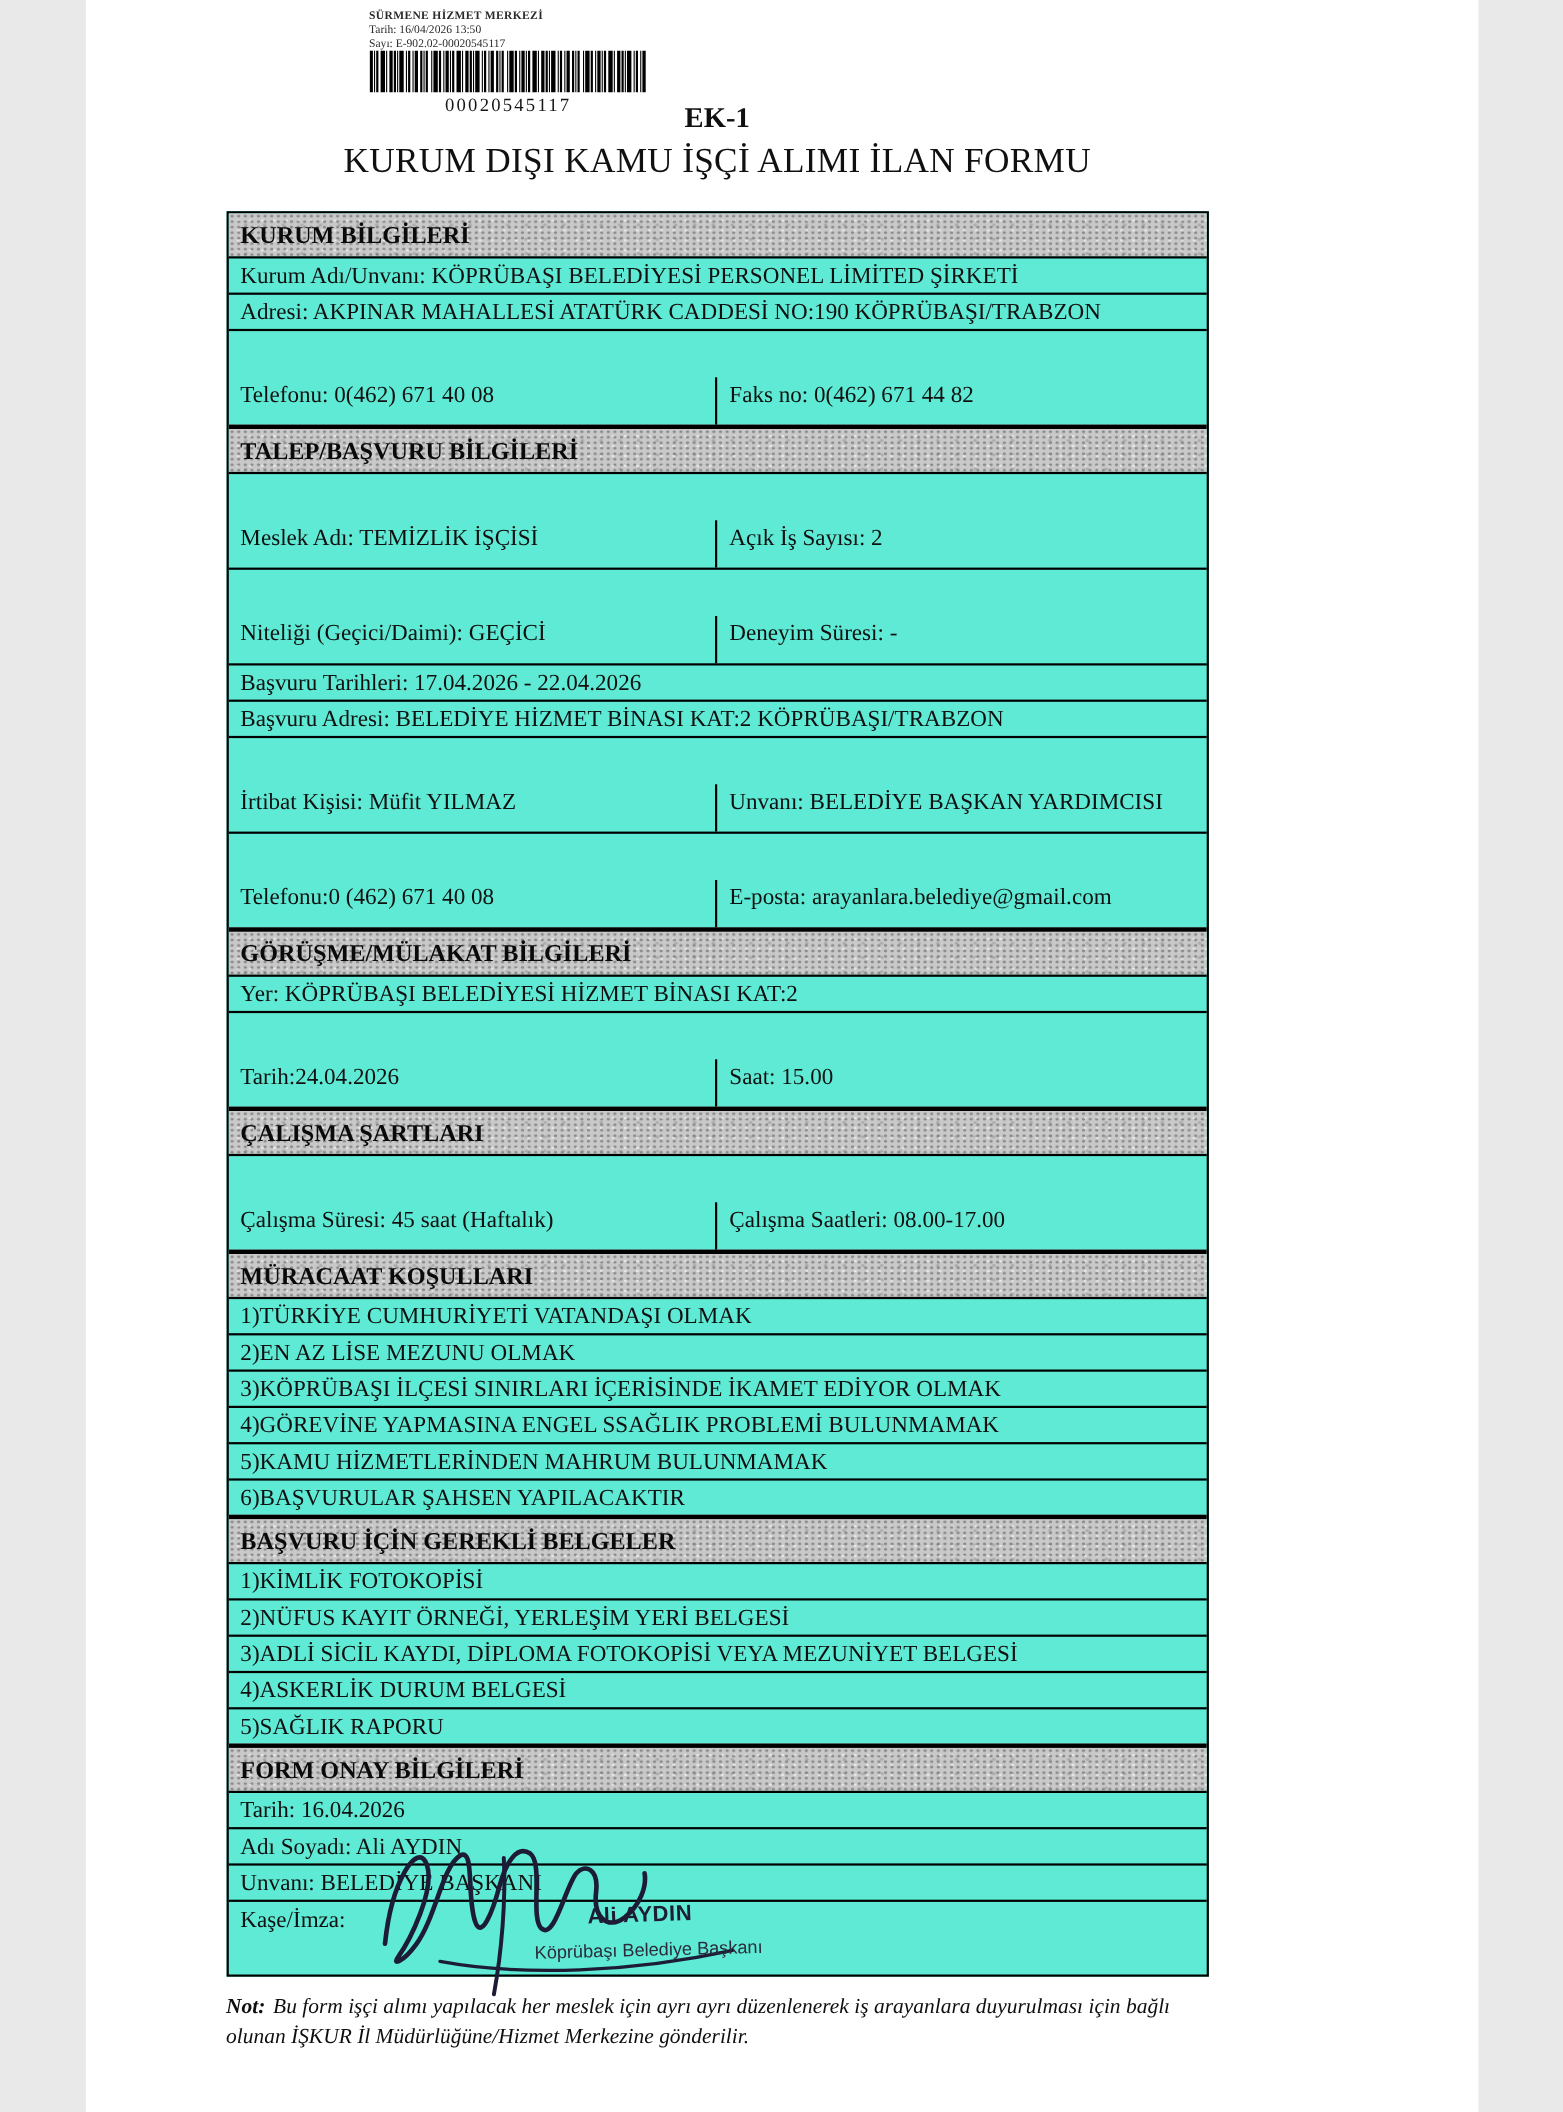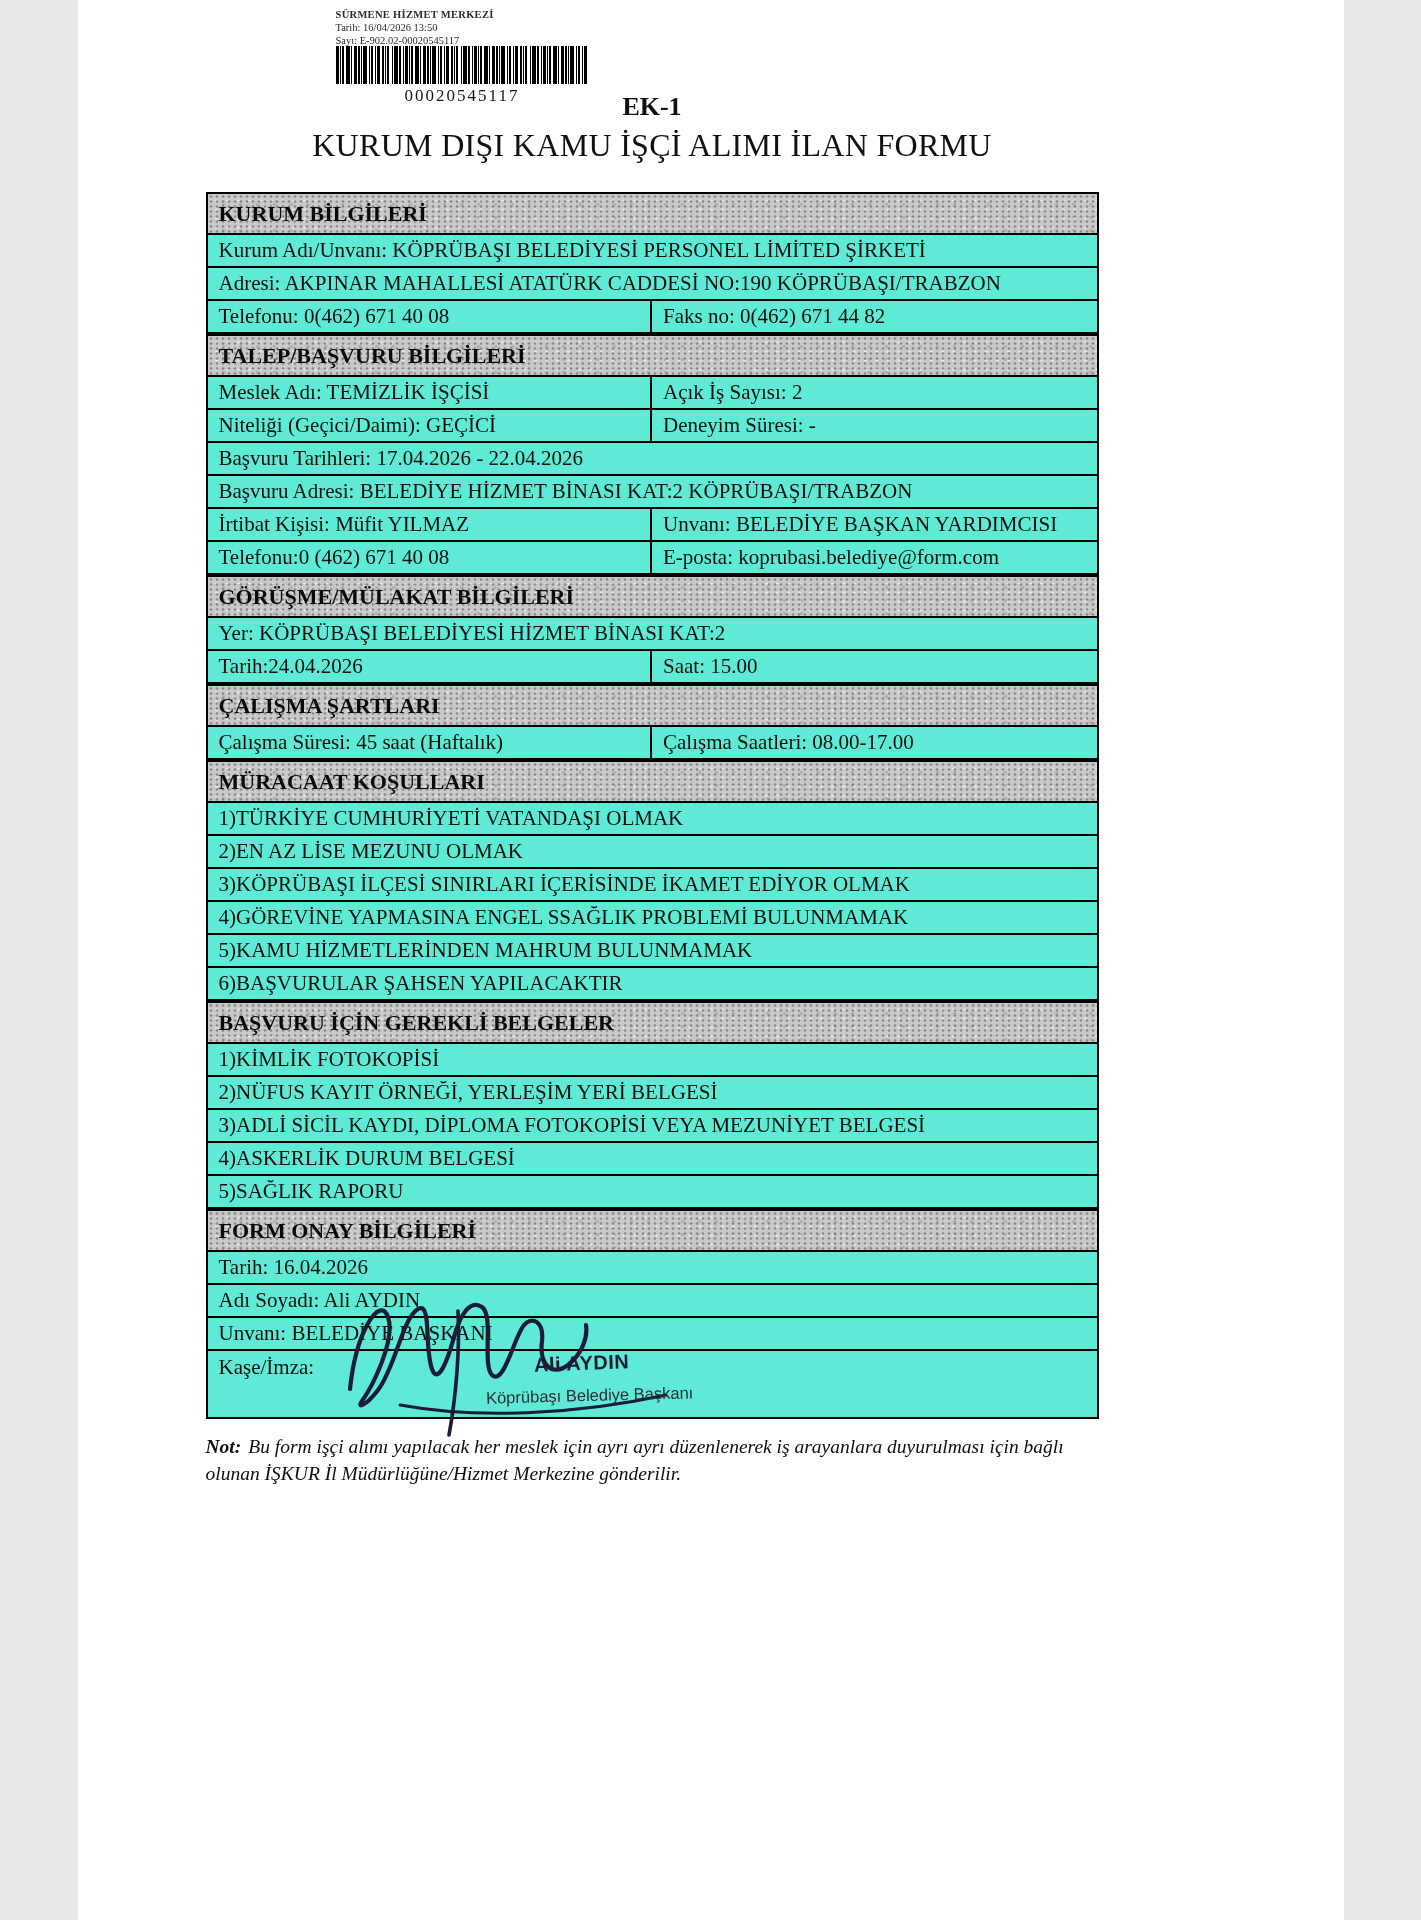--- a/index.html
+++ b/index.html
@@ -39,21 +39,21 @@
       radial-gradient(rgba(255,255,255,0.55) 1px, transparent 1.7px),
       radial-gradient(rgba(120,120,120,0.35) 1.2px, transparent 2.2px);
     background-size: 6px 5px, 11px 9px, 17px 13px;
     background-position: 0 0, 3px 2px, 7px 4px;
   }
   .form-table > div.sec-header:first-child { border-top:none !important; }
 
   .row { font-size:21px; line-height:24px; }
   .row.single { padding:3px 9px 4px 11px; }
   .row.split { display:flex; }
-  .row.split .cell { padding:3px 9px 4px 11px; }
+  .row.split .cell { padding:3px 9px 16px 11px;margin-top:42px; }
   .cell-l { width:50%; border-right:2px solid #000; }
   .cell-r { width:50%; }
 
   
   .row.kase { position:relative; min-height:68px; padding:4px 9px 4px 11px; overflow:visible; }
   .signature-wrap { position:absolute; left:128px; top:-66px; width:360px; height:162px; z-index:4; pointer-events:none; }
   .sig-svg { position:absolute; left:0; top:0; }
   .sig-name {
     position:absolute; left:198px; top:66px;
     font-family:"Liberation Sans", sans-serif; font-weight:700; font-size:20px;
@@ -111,21 +111,21 @@
         <div class="cell cell-r">Deneyim Süresi: -</div>
       </div>
       <div class="row single">Başvuru Tarihleri: 17.04.2026 - 22.04.2026</div>
       <div class="row single">Başvuru Adresi: BELEDİYE HİZMET BİNASI KAT:2 KÖPRÜBAŞI/TRABZON</div>
       <div class="row split">
         <div class="cell cell-l">İrtibat Kişisi: Müfit YILMAZ</div>
         <div class="cell cell-r">Unvanı: BELEDİYE BAŞKAN YARDIMCISI</div>
       </div>
       <div class="row split">
         <div class="cell cell-l">Telefonu:0 (462) 671 40 08</div>
-        <div class="cell cell-r">E-posta: koprubasi.belediye@form.com</div>
+        <div class="cell cell-r">E-posta: arayanlara.belediye@gmail.com</div>
       </div>
 
       <div class="sec-header">GÖRÜŞME/MÜLAKAT BİLGİLERİ</div>
       <div class="row single">Yer: KÖPRÜBAŞI BELEDİYESİ HİZMET BİNASI KAT:2</div>
       <div class="row split">
         <div class="cell cell-l">Tarih:24.04.2026</div>
         <div class="cell cell-r">Saat: 15.00</div>
       </div>
 
       <div class="sec-header">ÇALIŞMA ŞARTLARI</div>

